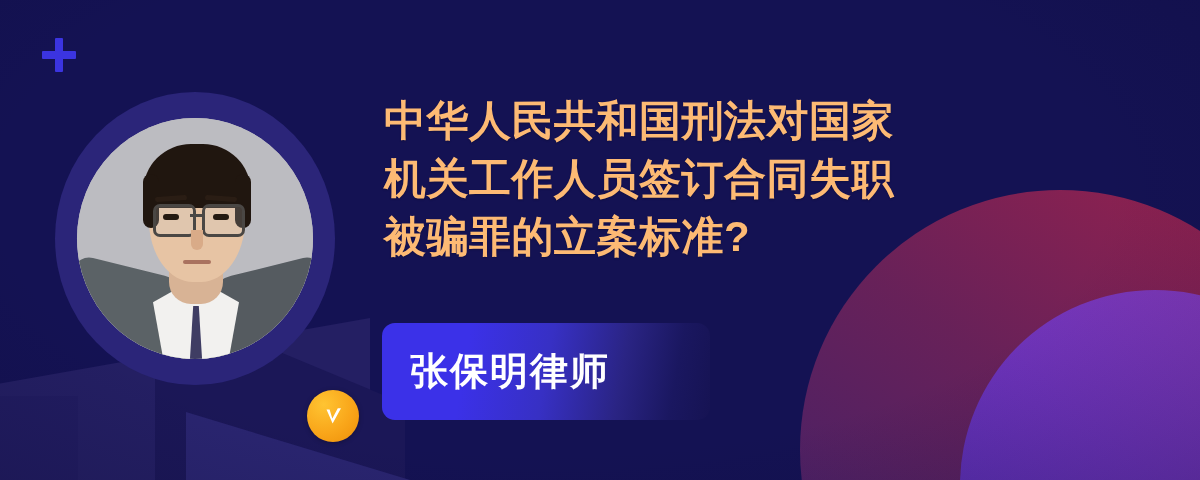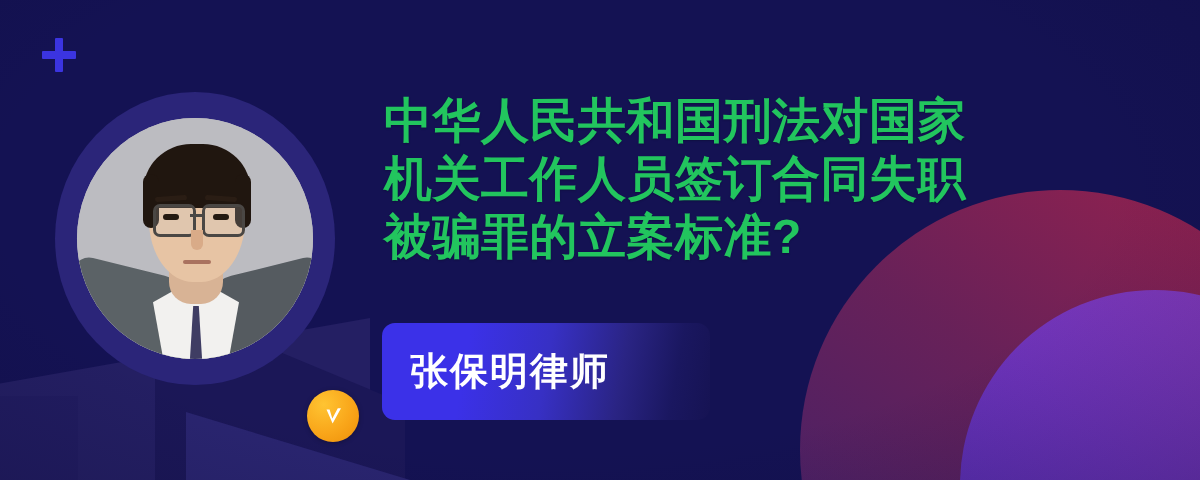--- a/index.html
+++ b/index.html
@@ -185,22 +185,22 @@
     box-shadow: 0 1px 5px rgba(0,0,0,0.28);
   }
   .verified-badge svg { display: block; }
 
   
   .headline {
     position: absolute;
     left: 384px;
     top: 92px;
     width: 640px;
-    color: #22c55e;
-    font-size: 48px;
+    color: #fdba74;
+    font-size: 42px;
     font-weight: bold;
     line-height: 58px;
     letter-spacing: 0.5px;
     white-space: pre-line;
     text-shadow: 0 1px 2px rgba(0,0,0,0.22);
   }
 
   
   .name-button {
     position: absolute;

